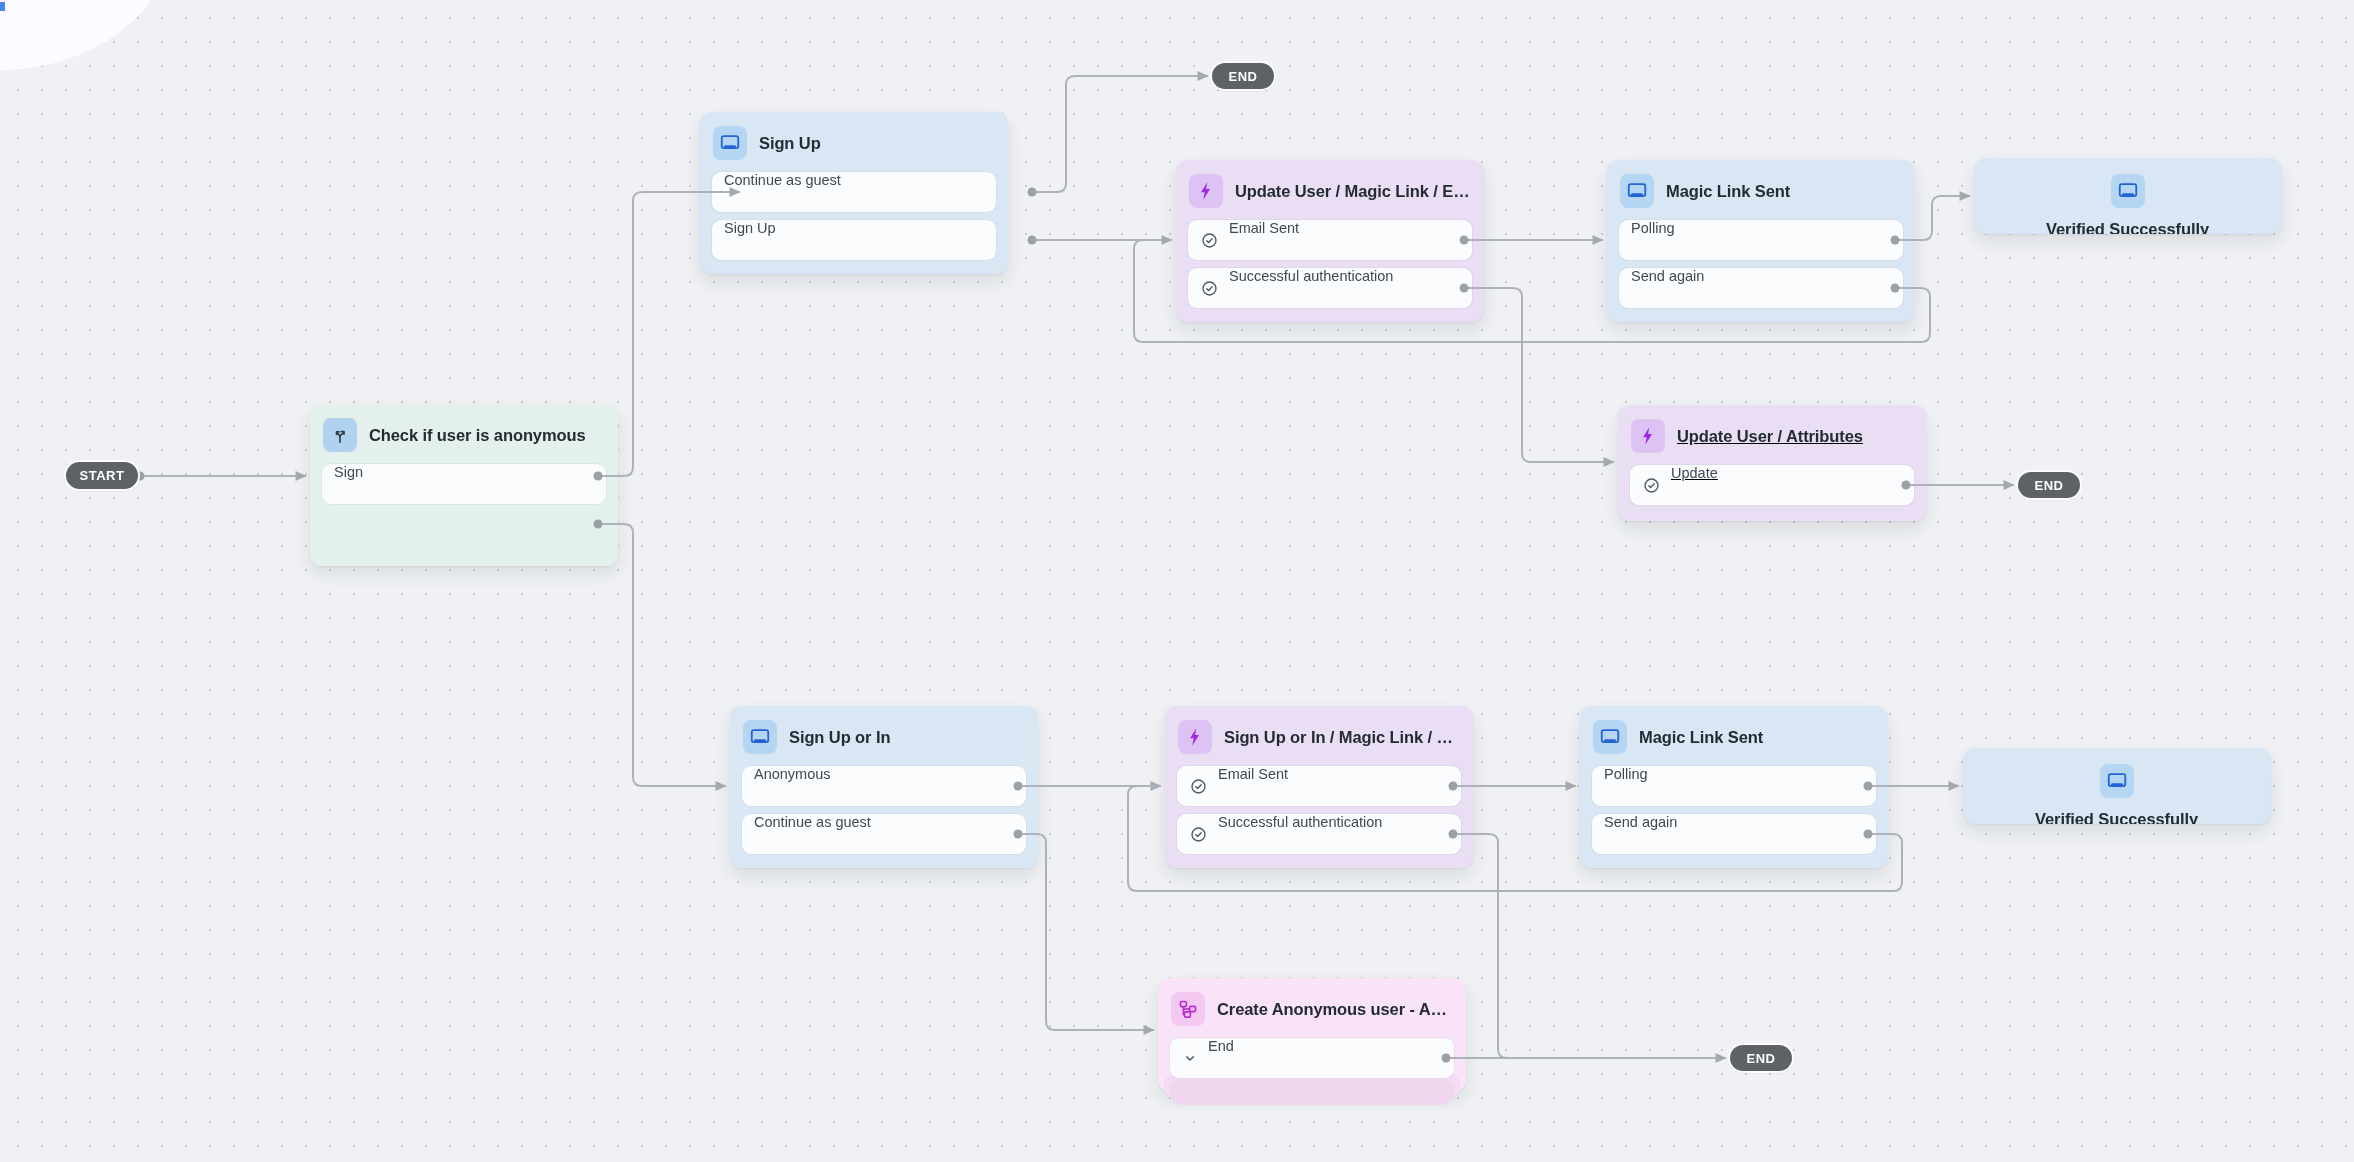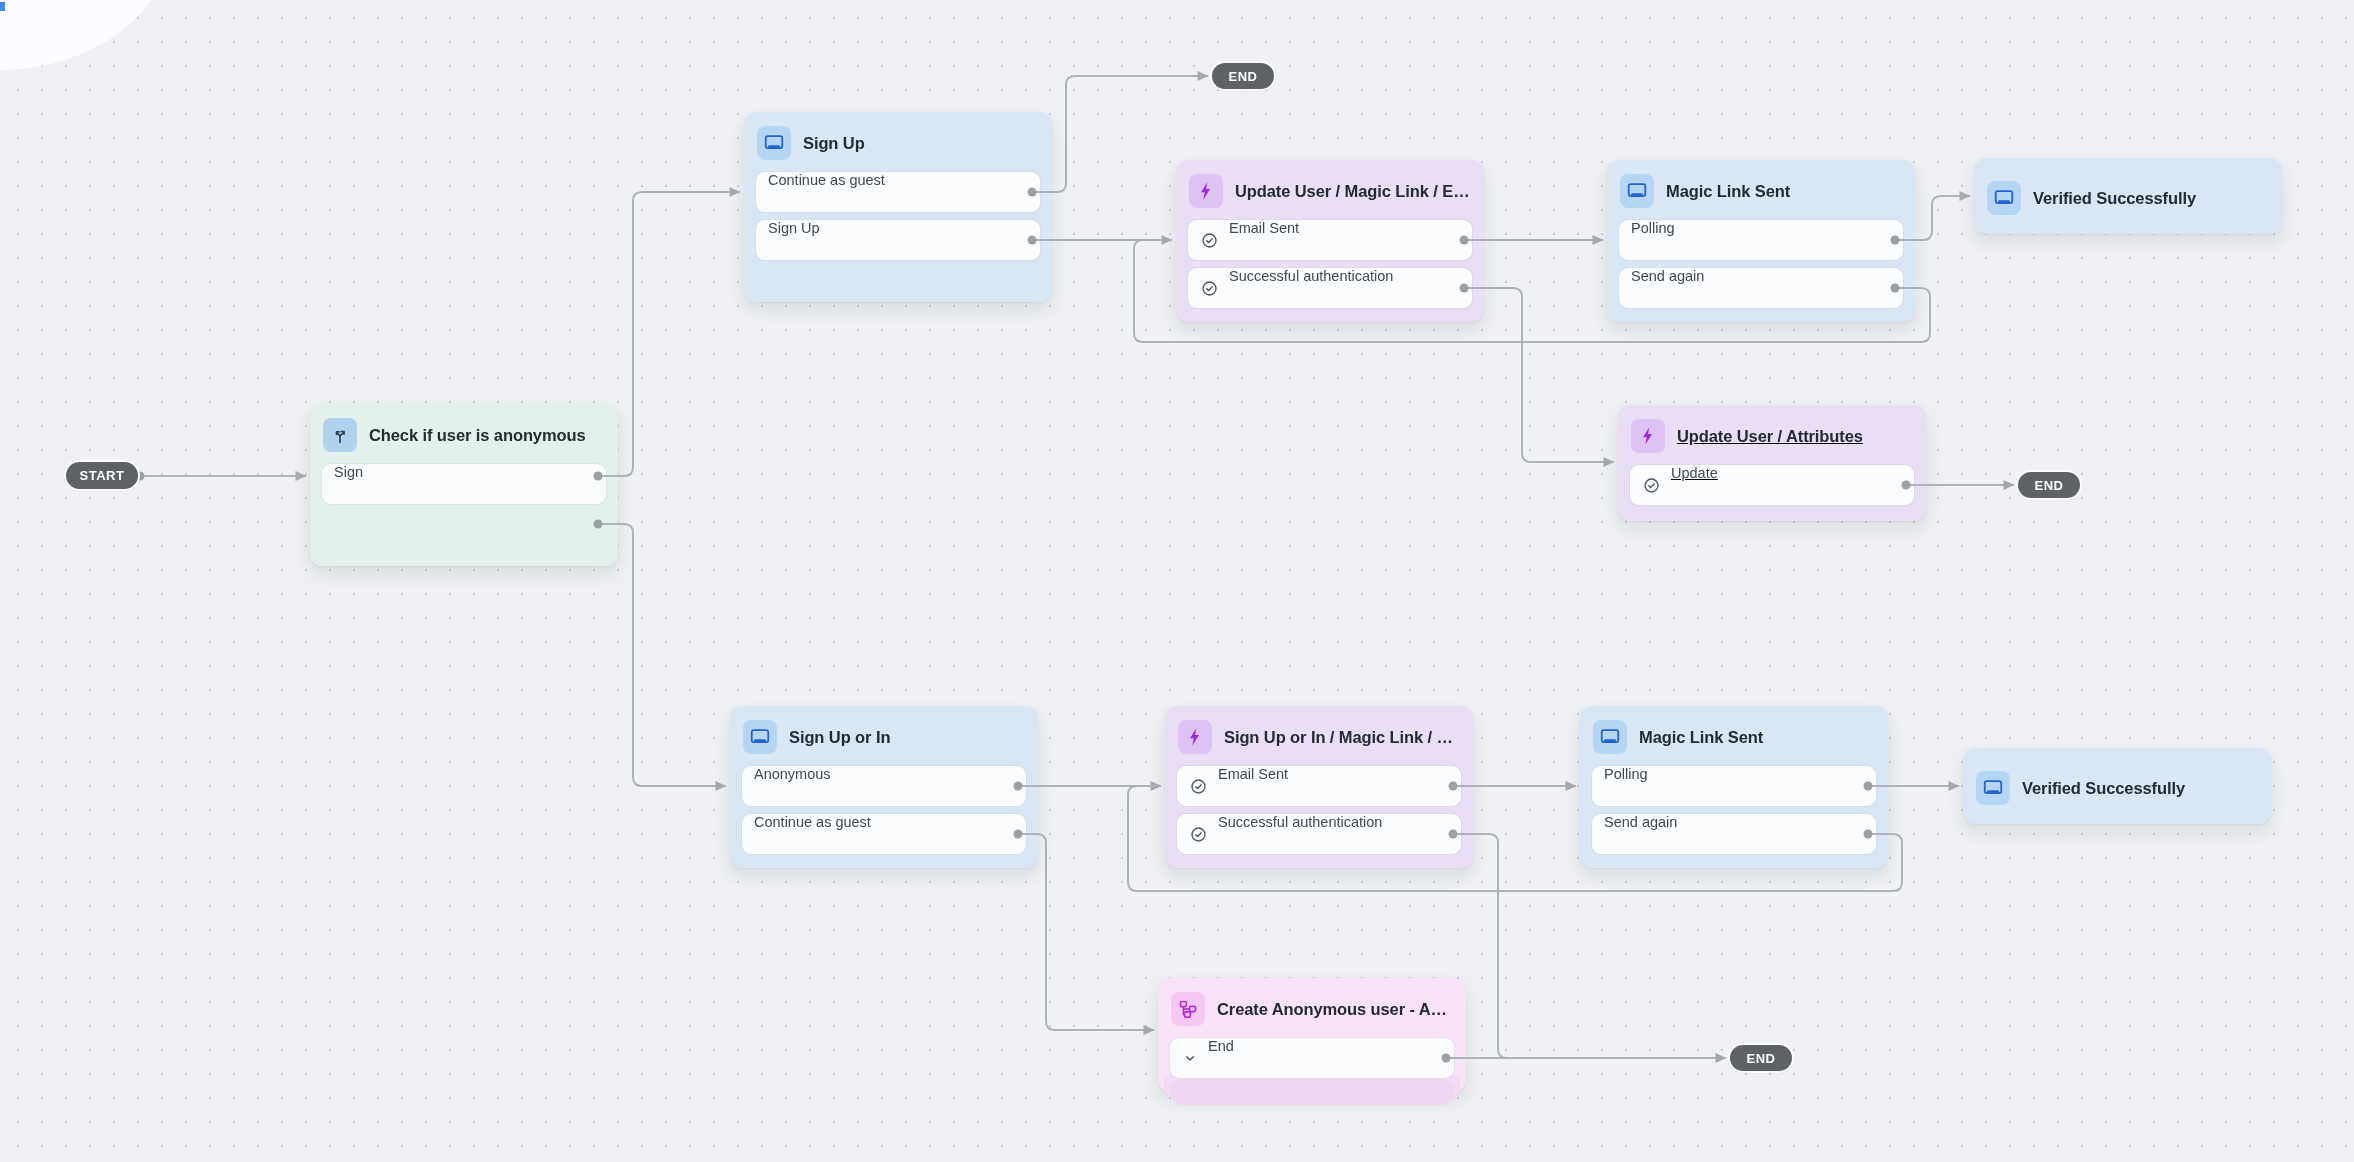--- a/index.html
+++ b/index.html
@@ -19,21 +19,21 @@
   svg.edges circle.src-dot{fill:#9ba0a7;}
 
   .node{position:absolute;z-index:2;border-radius:12px;
     box-shadow:0 1px 2px rgba(25,39,52,.06),0 8px 18px rgba(25,39,52,.10);}
   .node.blue{background:#d9e7f4;}
   .node.green{background:#e3f0ec;}
   .node.purple{background:#e9def4;}
   .node.pink{background:#f8e3f8;}
 
   .node-header{display:flex;align-items:center;gap:12px;height:60px;padding:2px 14px 0 13px;box-sizing:border-box;}
-  .node.header-only .node-header{height:100%;padding-top:4px;}
+  .node.header-only .node-header{height:100%;padding-top:16px;flex-direction:column;}
   .chip{width:34px;height:34px;border-radius:8px;display:flex;align-items:center;justify-content:center;flex:0 0 auto;}
   .chip.blue-chip{background:#b5d6f3;color:#2563d4;}
   .chip.branch-chip{background:#b0d2ef;color:#2f3b46;}
   .chip.purple-chip{background:#dcc3f3;color:#9d2be4;}
   .chip.pink-chip{background:#f3c8f1;color:#bb2cd4;}
   .title{font-size:16.5px;font-weight:700;color:#242b33;letter-spacing:-.1px;
     white-space:nowrap;overflow:hidden;text-overflow:ellipsis;}
 
   .rows{display:flex;flex-direction:column;gap:8px;margin:0 12px;}
   .row{height:40px;border-radius:9px;background:#fbfcfd;display:flex;
@@ -116,21 +116,21 @@
             </svg>
           </span>
           <span class="title">Check if user is anonymous</span>
         </div>
         <div class="rows">
           <div class="row">
             <span class="row-label">Sign</span>
           </div>
         </div>
       </div>
-      <div class="node blue" style="left: 744px; top: 112px; width: 308px; height: 190px;">
+      <div class="node blue" style="left: 700px; top: 112px; width: 308px; height: 162px;">
         <div class="node-header">
           <span class="chip blue-chip">
             <svg width="22" height="22" viewBox="0 0 24 24" fill="none">
               <rect x="3" y="4.5" width="18" height="13" rx="2.2" stroke="currentColor" stroke-width="2"></rect>
               <path d="M7 16 h10" stroke="currentColor" stroke-width="3.2" stroke-linecap="round"></path>
             </svg>
           </span>
           <span class="title">Sign Up</span>
         </div>
         <div class="rows">

